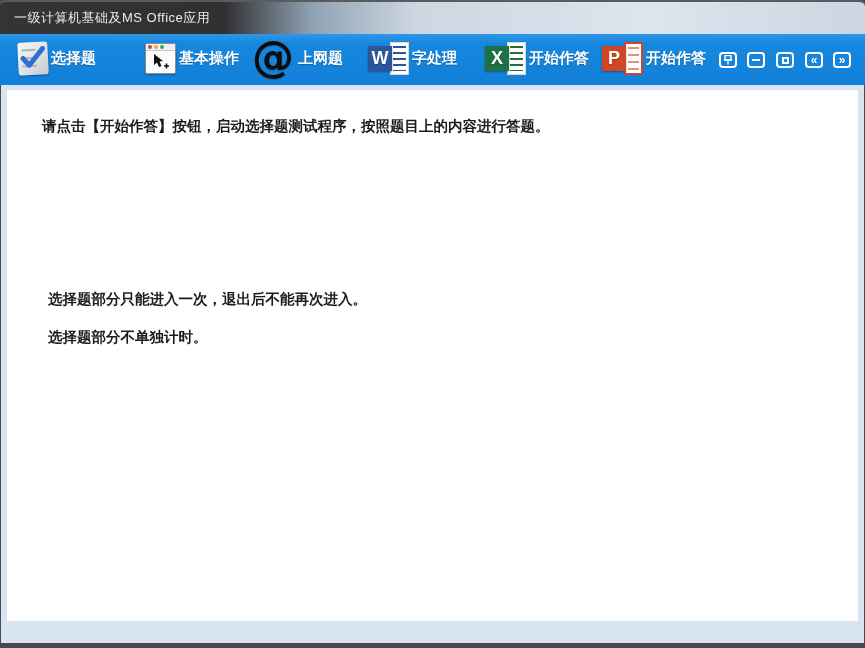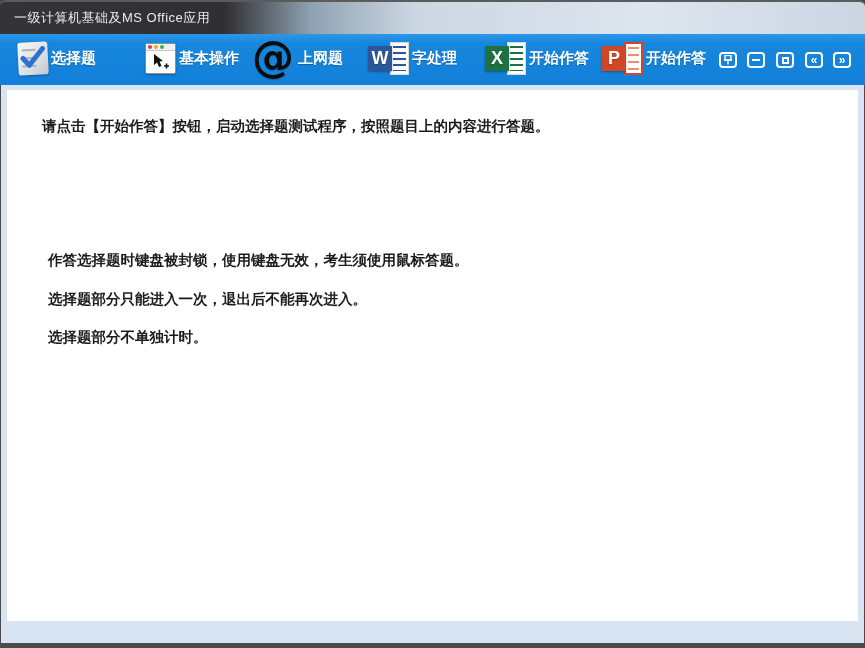--- a/index.html
+++ b/index.html
@@ -216,19 +216,18 @@
       <span class="chev">»</span>
     </div>
   </div>
 
   <div class="frame">
     <div class="content">
 
       <div class="instruction">请点击【开始作答】按钮，启动选择题测试程序，按照题目上的内容进行答题。</div>
 
 
-      <div class="note note-0">作答选择题时键盘被封锁，使用键盘无效，考生须使用鼠标答题。</div>
       <div class="note note-2">选择题部分不单独计时。</div>
       <div class="note note-1">选择题部分只能进入一次，退出后不能再次进入。</div>
     </div>
   </div>
 
 </div>
 
 </body></html>

